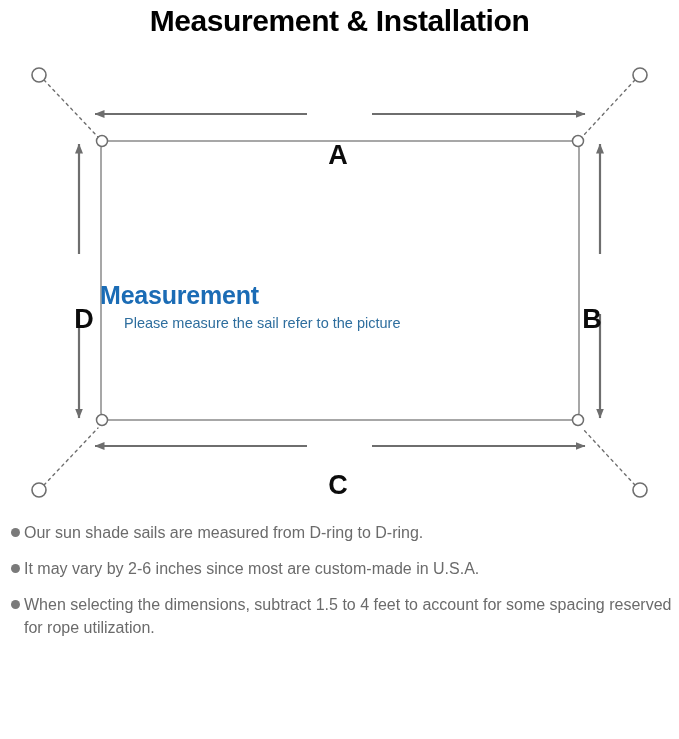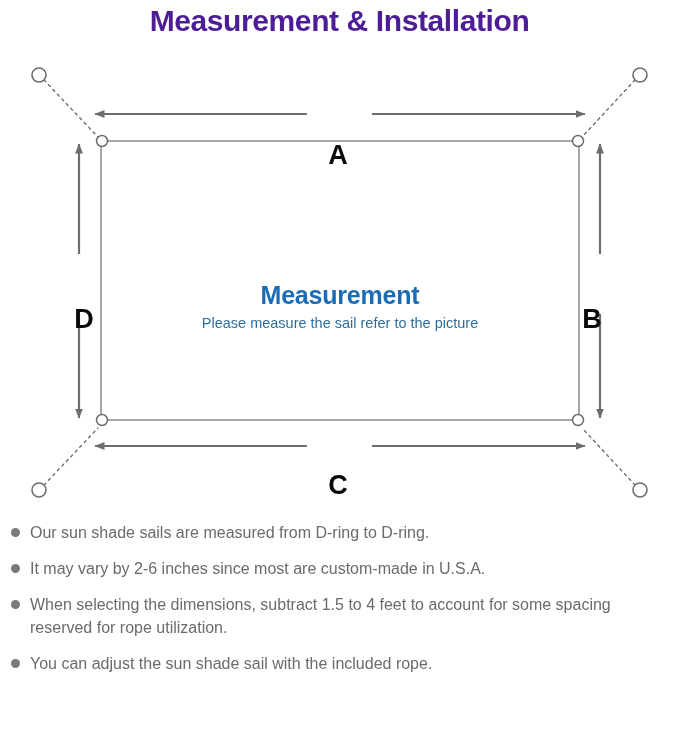--- a/index.html
+++ b/index.html
@@ -21,52 +21,53 @@
     background: #ffffff;
   }
   .title {
     position: absolute;
     left: 0;
     top: 0;
     width: 679px;
     text-align: center;
     font-size: 30px;
     font-weight: bold;
-    color: #4c1d95;
+    color: #000000;
     letter-spacing: -0.4px;
     line-height: 38px;
     padding-top: 2px;
     box-sizing: border-box;
   }
   #diagram {
     position: absolute;
     left: 0;
     top: 42px;
     width: 679px;
     height: 470px;
   }
   .center-label {
     position: absolute;
     left: 100px;
     top: 238px;
     width: 480px;
-    text-align: center;
+    text-align: left;
   }
   .center-title {
     font-size: 25px;
     font-weight: bold;
     color: #1b6cb5;
     line-height: 30px;
     letter-spacing: -0.2px;
   }
   .center-sub {
     font-size: 14.5px;
     color: #2e6e9e;
     line-height: 22px;
     margin-top: 2px;
+    margin-left: 24px;
   }
   .dim-label {
     position: absolute;
     font-size: 27px;
     font-weight: bold;
     color: #0b0b0b;
     font-family: "Liberation Sans", sans-serif;
     text-align: center;
     line-height: 30px;
   }
@@ -76,21 +77,21 @@
   #lbl-B { left: 563px; top: 262px; width: 58px; }
 
   #notes {
     position: absolute;
     left: 0;
     top: 521px;
     width: 679px;
   }
   .note {
     position: relative;
-    padding-left: 30px;
+    padding-left: 24px;
     padding-right: 6px;
     font-size: 16px;
     line-height: 23px;
     color: #6b6b6b;
     margin-bottom: 13px;
   }
   .note .bullet {
     position: absolute;
     left: 11px;
     top: 7px;
@@ -179,19 +180,15 @@
       <span>Our sun shade sails are measured from D-ring to D-ring.</span>
     </div>
     <div class="note">
       <span class="bullet"></span>
       <span>It may vary by 2-6 inches since most are custom-made in U.S.A.</span>
     </div>
     <div class="note">
       <span class="bullet"></span>
       <span>When selecting the dimensions, subtract 1.5 to 4 feet to account for some spacing reserved for rope utilization.</span>
     </div>
-    <div class="note">
-      <span class="bullet"></span>
-      <span>You can adjust the sun shade sail with the included rope.</span>
-    </div>
   </div>
 
 </div>
 
 </body></html>

